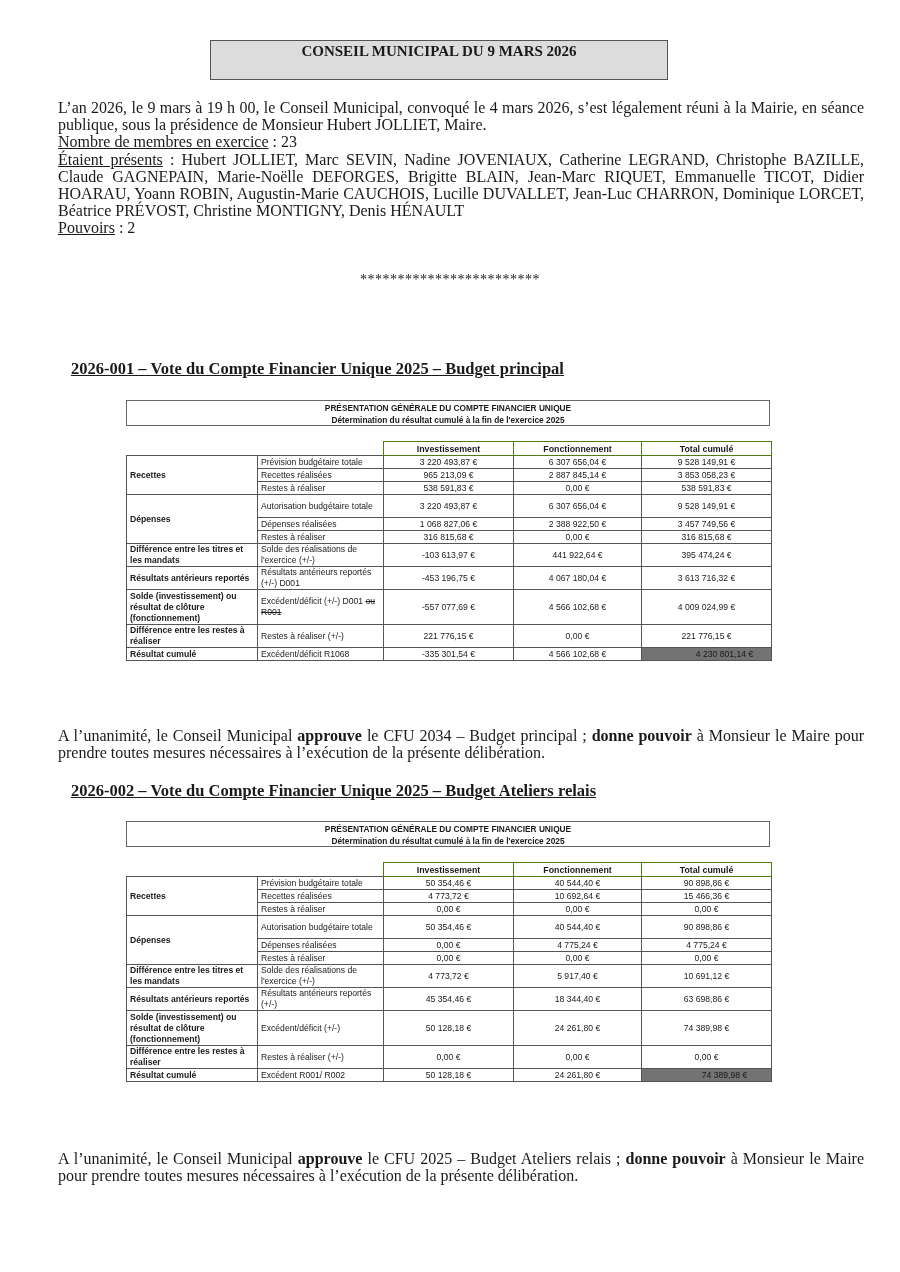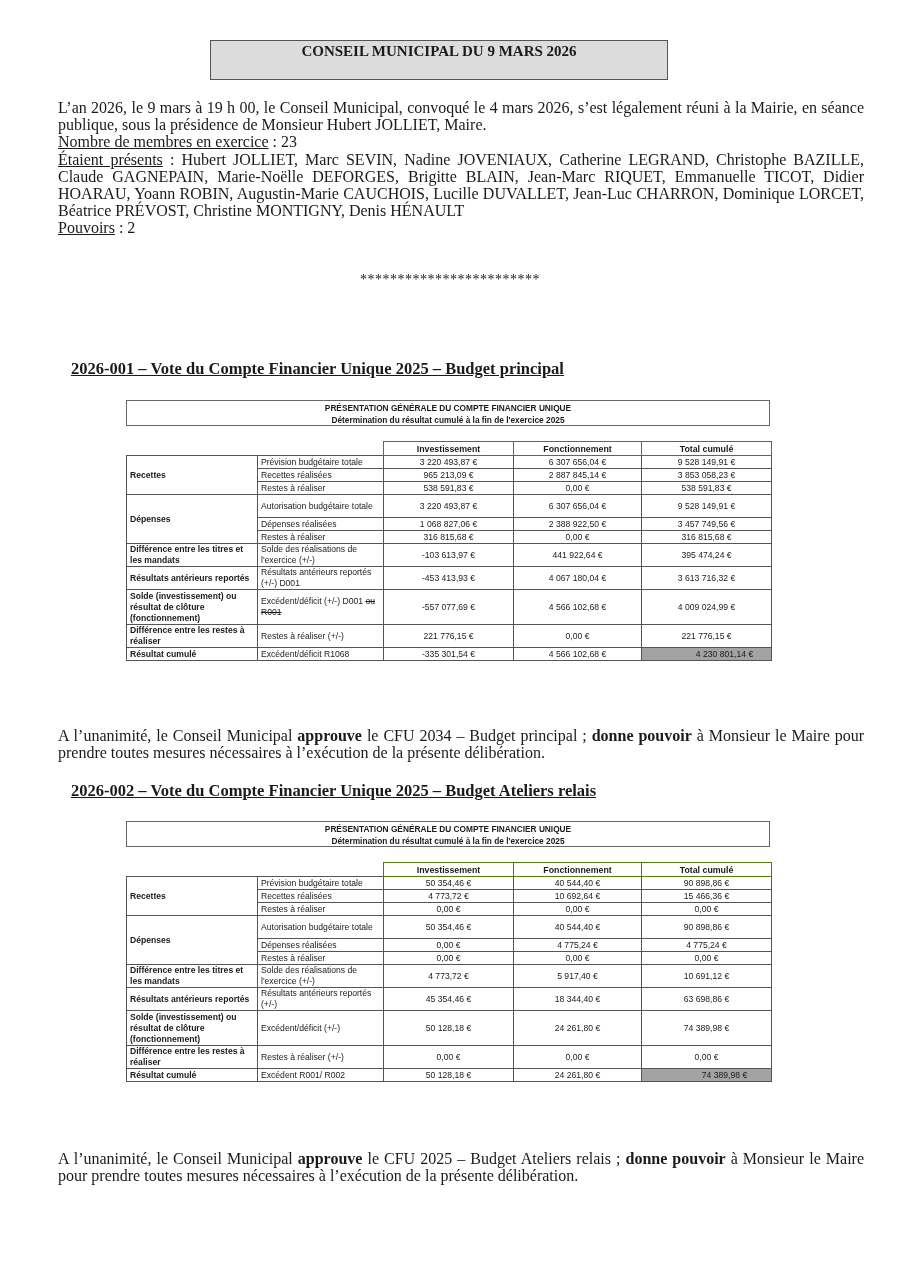--- a/index.html
+++ b/index.html
@@ -27,21 +27,21 @@
   .ftable-wrap { position: absolute; left: 126px; width: 664px; font-family: "Liberation Sans", sans-serif; }
   .ftitle { border: 1px solid #666; height: 26px; box-sizing: border-box; text-align: center;
             font-size: 8.3px; font-weight: bold; line-height: 12px; padding-top: 1px;
             width: 644px; }
   table.ft { border-collapse: collapse; margin-top: 15px; font-size: 8.6px; table-layout: fixed; width: 645px; }
   table.ft td { border: 1px solid #555; padding: 0 3px; line-height: 11px; height: 12px; }
   table.ft td.blank { border: none; }
   table.ft td.rl { font-weight: bold; }
   table.ft td.num { text-align: center; }
   table.ft th { border: 1px solid #4d7c0f; font-weight: bold; font-size: 8.8px; height: 13px; padding: 0; }
-  table.ft td.hl { background: #a3a3a3; padding-left: 39px; }
+  table.ft td.hl { background: #737373; padding-left: 39px; }
   .strike { text-decoration: line-through; }
 </style>
 </head>
 <body>
 
 <div class="page">
 
   <div class="title-box">
     <div>CONSEIL MUNICIPAL DU 9 MARS 2026</div>
   </div>
@@ -121,21 +121,21 @@
           <tr style="height:23px">
             <td class="rl" rowspan="1">Différence entre les titres et les mandats</td>
             <td><span>Solde des réalisations de l'exercice (+/-)</span></td>
             <td class="num">-103 613,97 €</td>
             <td class="num">441 922,64 €</td>
             <td class="num">395 474,24 €</td>
           </tr>
           <tr style="height:23px">
             <td class="rl" rowspan="1">Résultats antérieurs reportés</td>
             <td><span>Résultats antérieurs reportés (+/-) D001</span></td>
-            <td class="num">-453 413,93 €</td>
+            <td class="num">-453 196,75 €</td>
             <td class="num">4 067 180,04 €</td>
             <td class="num">3 613 716,32 €</td>
           </tr>
           <tr style="height:35px">
             <td class="rl" rowspan="1">Solde (investissement) ou résultat de clôture (fonctionnement)</td>
             <td><span>Excédent/déficit (+/-) D001</span> <span class="strike">ou R001</span></td>
             <td class="num">-557 077,69 €</td>
             <td class="num">4 566 102,68 €</td>
             <td class="num">4 009 024,99 €</td>
           </tr>

